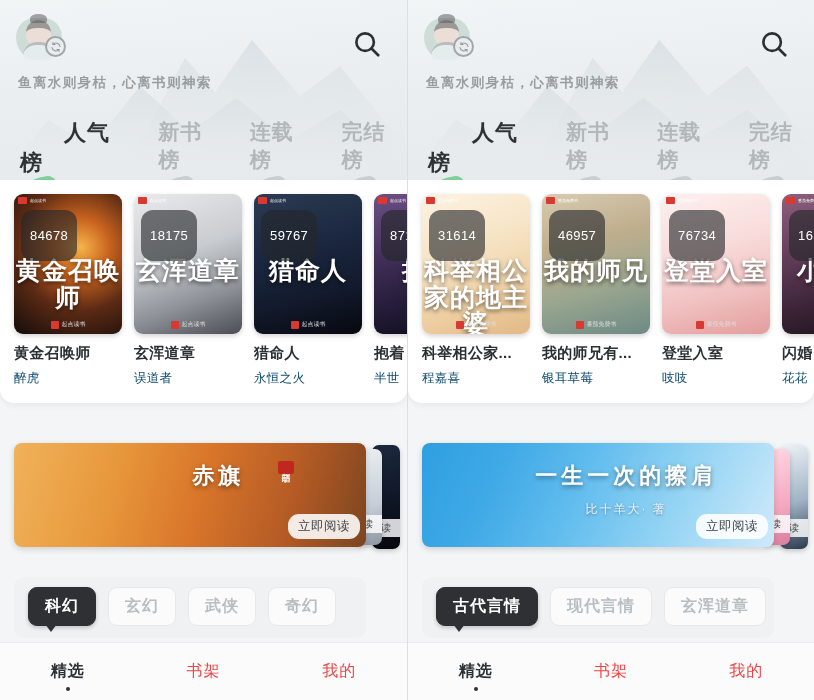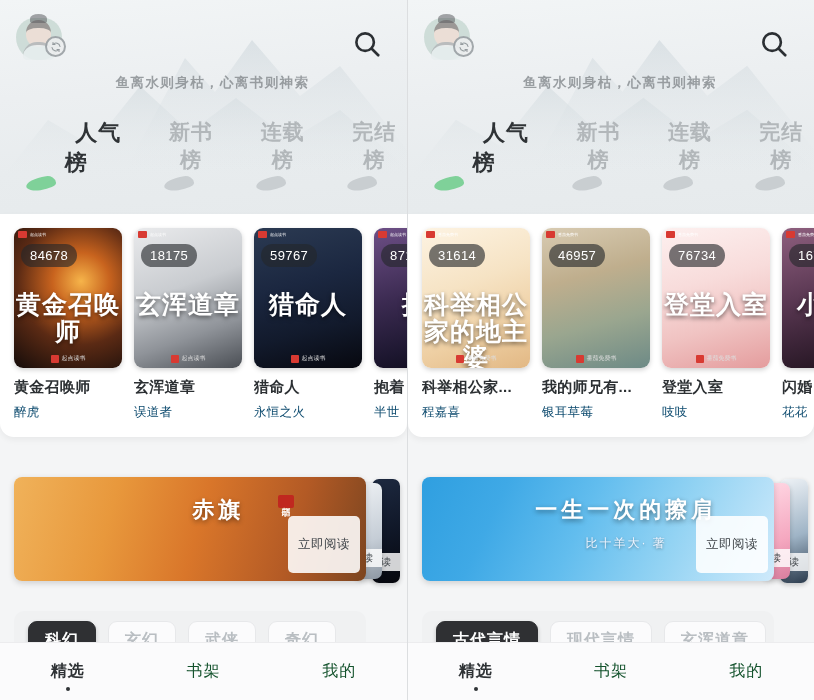--- a/index.html
+++ b/index.html
@@ -13,24 +13,23 @@
   .panel {
     width: 407px; height: 700px;
     position: relative; overflow: hidden;
     background: #f4f5f6;
   }
   .panel + .panel { border-left: 1px solid #dcdee0; }
 
   
   .header {
     position: relative;
-    height: 214px;
+    height: 180px;
     background: linear-gradient(175deg,#f2f5f6 0%, #eceff1 40%, #e8ecee 70%, #e6eaec 100%);
     overflow: hidden;
-    text-align: center;
   }
   .mountains { position:absolute; inset:0; }
   .hdr-top { position: relative; display:flex; align-items:flex-start;
              justify-content: space-between; padding: 14px 18px 0 14px; }
 
   .avatar-wrap { position: relative; width: 60px; height: 52px; }
   .avatar-blob {
     position:absolute; left:2px; top:4px; width:46px; height:42px;
     background:#b9cfc6; opacity:.62; border-radius: 40% 40% 45% 45%/45% 45% 55% 55%;
   }
@@ -94,21 +93,21 @@
   .cover .art { position:absolute; inset:0; }
   .cover .topbar {
     position:absolute; top:0; left:0; right:0; height:13px;
     display:flex; align-items:center; gap:3px; padding:0 4px;
     font-size:4px; color:#fff;
   }
   .cover .topbar .logo { width:9px;height:7px;background:#d83a32;border-radius:1px; }
   .hot-badge {
     position:absolute; top:16px; left:7px;
     background: rgba(35,38,42,.62); color:#fff;
-    font-size: 13px; padding: 4px 9px; border-radius: 12px;
+    font-size: 13px; padding: 18px 9px; border-radius: 12px;
     letter-spacing:.4px; font-family:"Liberation Sans",sans-serif;
   }
   .cover .bigtitle {
     position:absolute; left:0; right:0; top:46%;
     text-align:center; font-size: 25px; font-weight:800;
     color:#fff; letter-spacing:1px; line-height:1.05;
     text-shadow: 0 2px 4px rgba(0,0,0,.55);
     font-family:"Liberation Serif", serif;
   }
   .cover .brandfoot {
@@ -152,21 +151,21 @@
   }
   .banner-stamp {
     position:absolute; right:72px; top:18px;
     background:#c0281f; color:#fff; font-size:9px;
     padding:5px 3px; border-radius:2px; line-height:1.15;
     writing-mode: vertical-rl; letter-spacing:1px;
   }
   .read-btn {
     position:absolute; right:6px; bottom:8px;
     background: rgba(255,255,255,.88); color:#3a3f44;
-    font-size: 12.5px; padding: 20px 10px; border-radius: 5px;
+    font-size: 12.5px; padding: 4px 10px; border-radius: 11px;
     letter-spacing:.5px; white-space:nowrap;
   }
   .peek {
     position:absolute; top:6px; width:28px; height:96px;
     border-radius:7px; box-shadow:0 2px 5px rgba(0,0,0,.2);
   }
   .peek.p1 { right:-16px; }
   .peek.p2 { right:-34px; top:2px; height:104px; }
   .peek-read {
     position:absolute; bottom:12px; left:0; right:0; text-align:center;
@@ -197,21 +196,21 @@
     border-right:6px solid transparent; border-top:8px solid #2f3033;
   }
 
   
   .bottom-nav {
     position:absolute; left:0; right:0; bottom:0; height: 58px;
     background:#fbfbfc; display:flex; align-items:center;
     border-top: 1px solid #ececee;
   }
   .nav-item { flex:1; text-align:center; position:relative; }
-  .nav-label { font-size: 16px; color:#14532d; letter-spacing:1px; }
+  .nav-label { font-size: 16px; color:#ef4444; letter-spacing:1px; }
   .nav-item.active .nav-label { color:#2f3336; font-weight:700;margin-top:16px; }
   .nav-dot {
     position:absolute; left:50%; transform:translateX(-50%); bottom:-9px;
     width:4px; height:4px; border-radius:50%; background:#2f3336;
   }
 </style>
 </head>
 <body>
 
 <div class="stage" id="stage">
@@ -424,20 +423,21 @@
             <div class="book-title">科举相公家...</div>
             <div class="book-author">程嘉喜</div>
           </div>
           <div class="book">
             <div class="cover">
               <div class="art" style="background: linear-gradient(165deg, rgb(216, 203, 178) 0%, rgb(191, 174, 141) 35%, rgb(154, 166, 143) 66%, rgb(109, 138, 134) 100%);"></div>
               <div class="topbar">
                 <span class="logo"></span>
                 <span>番茄免费书</span>
               </div>
+              <div class="bigtitle">我的师兄</div>
               <div class="hot-badge">46957</div>
               <div class="brandfoot">
                 <span class="sq"></span>
                 <span class="tx">番茄免费书</span>
               </div>
             </div>
             <div class="book-title">我的师兄有...</div>
             <div class="book-author">银耳草莓</div>
           </div>
           <div class="book">

